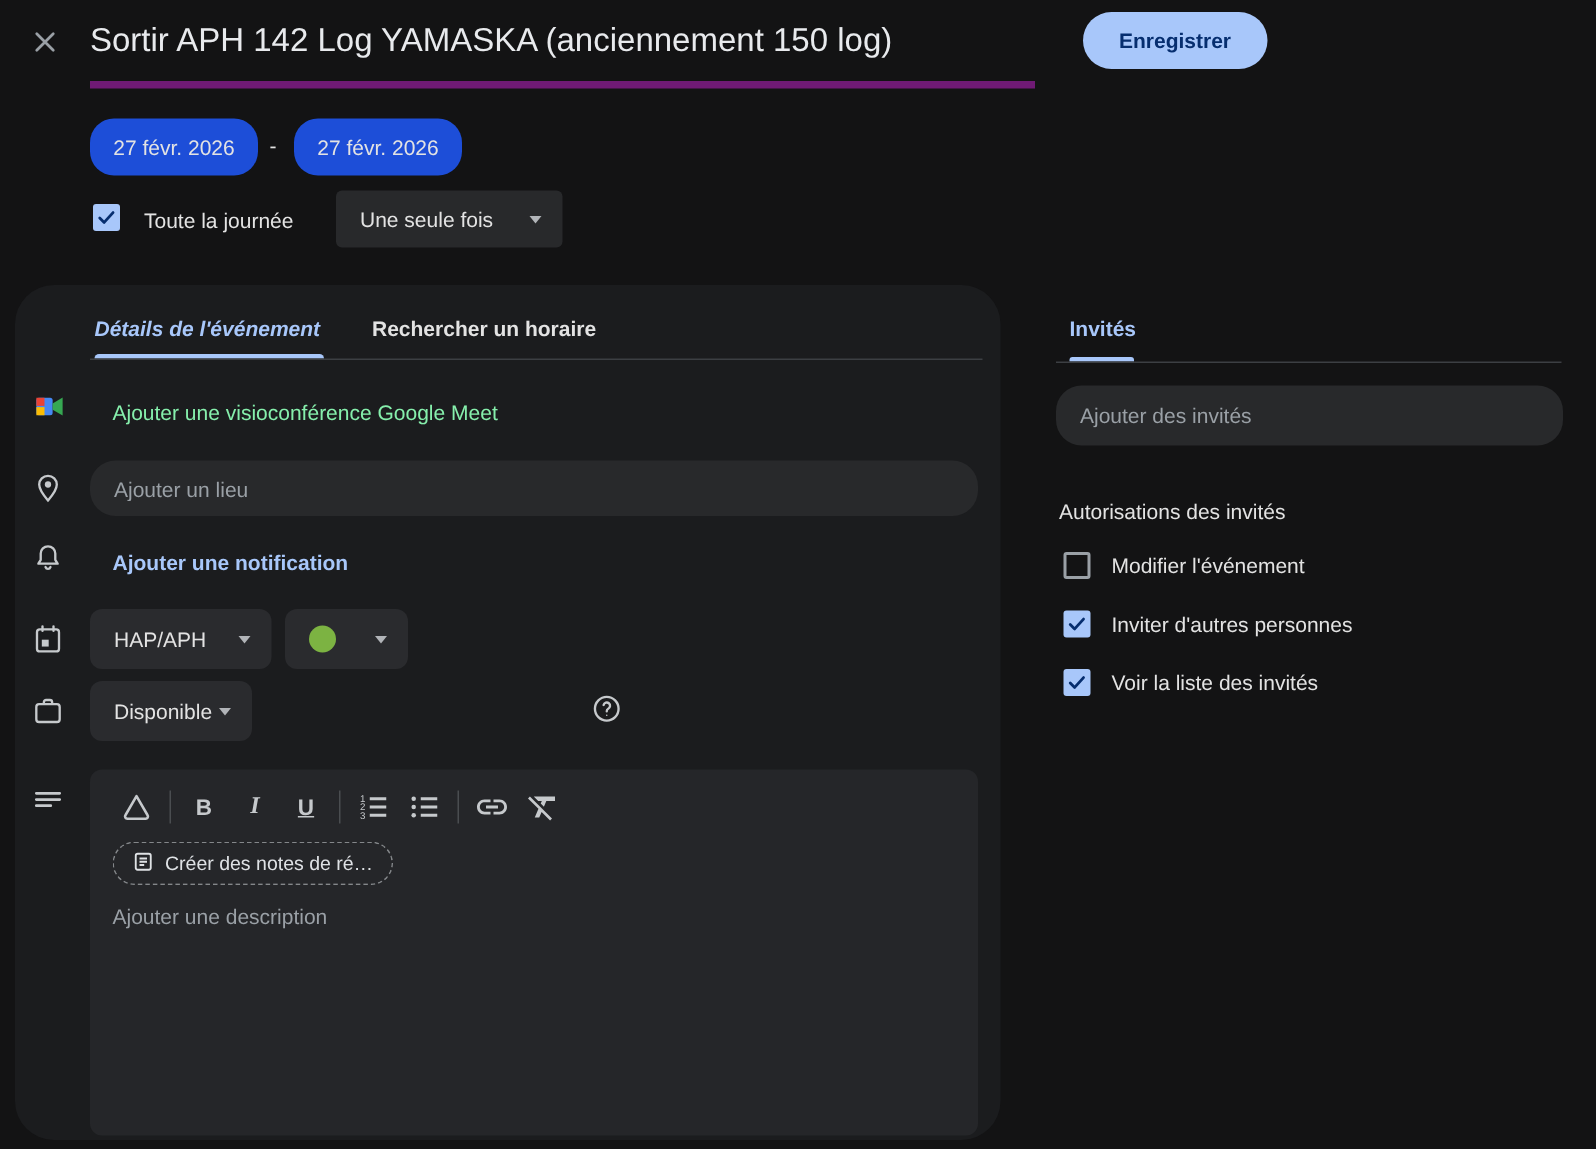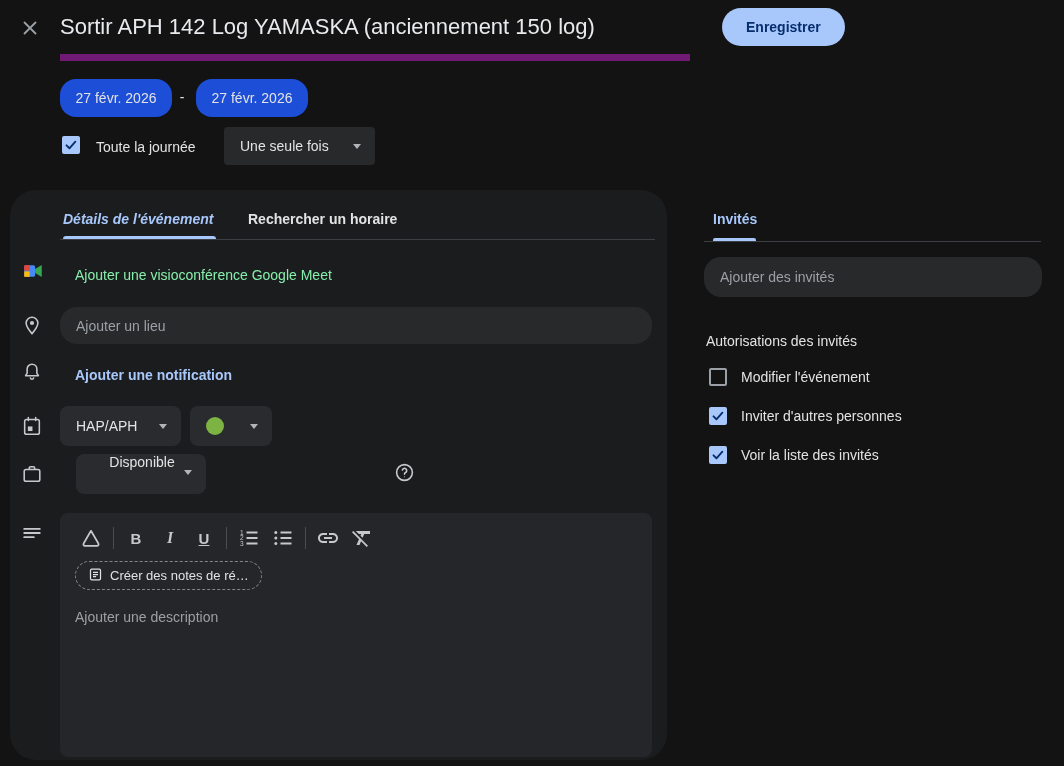--- a/index.html
+++ b/index.html
@@ -2,21 +2,21 @@
 <html><head>
 <meta charset="utf-8">
 <style>
   html,body{margin:0;padding:0;background:#131314;}
   #app{position:relative;width:1064px;height:766px;background:#131314;
        font-family:"Liberation Sans",sans-serif;color:#e3e3e3;overflow:hidden;}
 
   
   .close-btn{position:absolute;left:14px;top:14px;width:32px;height:32px;display:flex;
              align-items:center;justify-content:center;cursor:pointer;border-radius:50%;}
-  .title-wrap{position:absolute;left:60px;top:12px;width:630px;border-bottom:7px solid #701a75;
+  .title-wrap{position:absolute;left:60px;top:12px;width:630px;border-bottom:5px solid #701a75;
               padding-bottom:12px;cursor:text;}
   .title{font-size:22px;line-height:30px;color:#e8eaed;white-space:nowrap;overflow:hidden;}
   .save-btn{position:absolute;left:722px;top:8px;height:38px;padding:0 24px;border:none;
             border-radius:19px;background:#a8c7fa;color:#062e6f;font-size:14px;font-weight:600;
             display:flex;align-items:center;cursor:pointer;font-family:inherit;}
 
   .date-btn{position:absolute;top:79px;height:38px;background:#1d4ed8;border-radius:16px;
             display:flex;align-items:center;justify-content:center;font-size:14px;cursor:pointer;}
   #start-date{left:60px;width:112px}
   #end-date{left:196px;width:112px}
@@ -59,37 +59,37 @@
             color:#e3e3e3;box-sizing:border-box;font-family:inherit;outline:none;}
   .gc-input::placeholder{color:#9aa0a6;}
   #location-input{position:absolute;left:50px;top:117px;width:592px;height:37px;}
   #notif-link{position:absolute;left:65px;top:177px;color:#a8c7fa;font-size:14px;font-weight:700;cursor:pointer;}
 
   .dd{position:absolute;height:40px;background:#2a2b2e;border-radius:8px;display:flex;align-items:center;
       padding:0 14px 0 16px;box-sizing:border-box;font-size:14px;cursor:pointer;}
   #dd-calendar{left:50px;top:216px;width:121px;}
   #dd-color{left:180px;top:216px;width:82px;}
   .color-dot{width:18px;height:18px;border-radius:50%;background:#7cb342;}
-  #dd-availability{left:66px;top:264px;width:130px;flex-direction:column;}
+  #dd-availability{left:50px;top:264px;width:108px;}
   #dd-visibility{left:188px;top:264px;width:176px;}
   #help-icon{position:absolute;left:384px;top:272px;cursor:pointer;}
 
   .desc-box{position:absolute;left:50px;top:323px;width:592px;height:244px;background:#252629;
             border-radius:8px;overflow:hidden;}
   .toolbar{display:flex;align-items:center;height:38px;padding:6px 0 0 14px;}
   .tbtn{width:34px;height:28px;display:flex;align-items:center;justify-content:center;cursor:pointer;
         color:#c6c9cc;border-radius:4px;}
   .tbtn.bold{font-weight:700;font-size:15px;}
   .tbtn.ital{font-family:"Liberation Serif",serif;font-style:italic;font-weight:700;font-size:16px;}
   .tbtn.und{font-size:15px;font-weight:600;text-decoration:underline;}
   .tsep{width:1px;height:22px;background:#4a4d50;margin:0 5px;}
   .notes-chip{position:absolute;left:15px;top:48px;height:29px;display:inline-flex;align-items:center;
               gap:7px;padding:0 12px;border:1px dashed #84878a;border-radius:15px;font-size:13px;
               color:#dfe2e5;cursor:pointer;background:transparent;font-family:inherit;}
-  .desc-placeholder{position:absolute;left:15px;top:96px;font-size:14px;color:#9aa0a6;cursor:text;}
+  .desc-placeholder{position:absolute;left:15px;top:90px;font-size:14px;color:#9aa0a6;cursor:text;}
 
   
   #guests-tab{position:absolute;left:713px;top:211px;font-size:14px;font-weight:600;color:#a8c7fa;cursor:pointer;}
   #guests-underline{position:absolute;left:713px;top:238px;width:43px;height:3px;background:#a8c7fa;
                     border-radius:2px 2px 0 0;}
   #guests-divider{position:absolute;left:704px;top:241px;width:337px;height:1px;background:#3c3f43;}
   #guests-input{position:absolute;left:704px;top:257px;width:338px;height:40px;}
   #perm-title{position:absolute;left:706px;top:333px;font-size:14px;color:#e3e3e3;}
   .perm-label{position:absolute;left:741px;font-size:14px;color:#e3e3e3;}
 </style>

